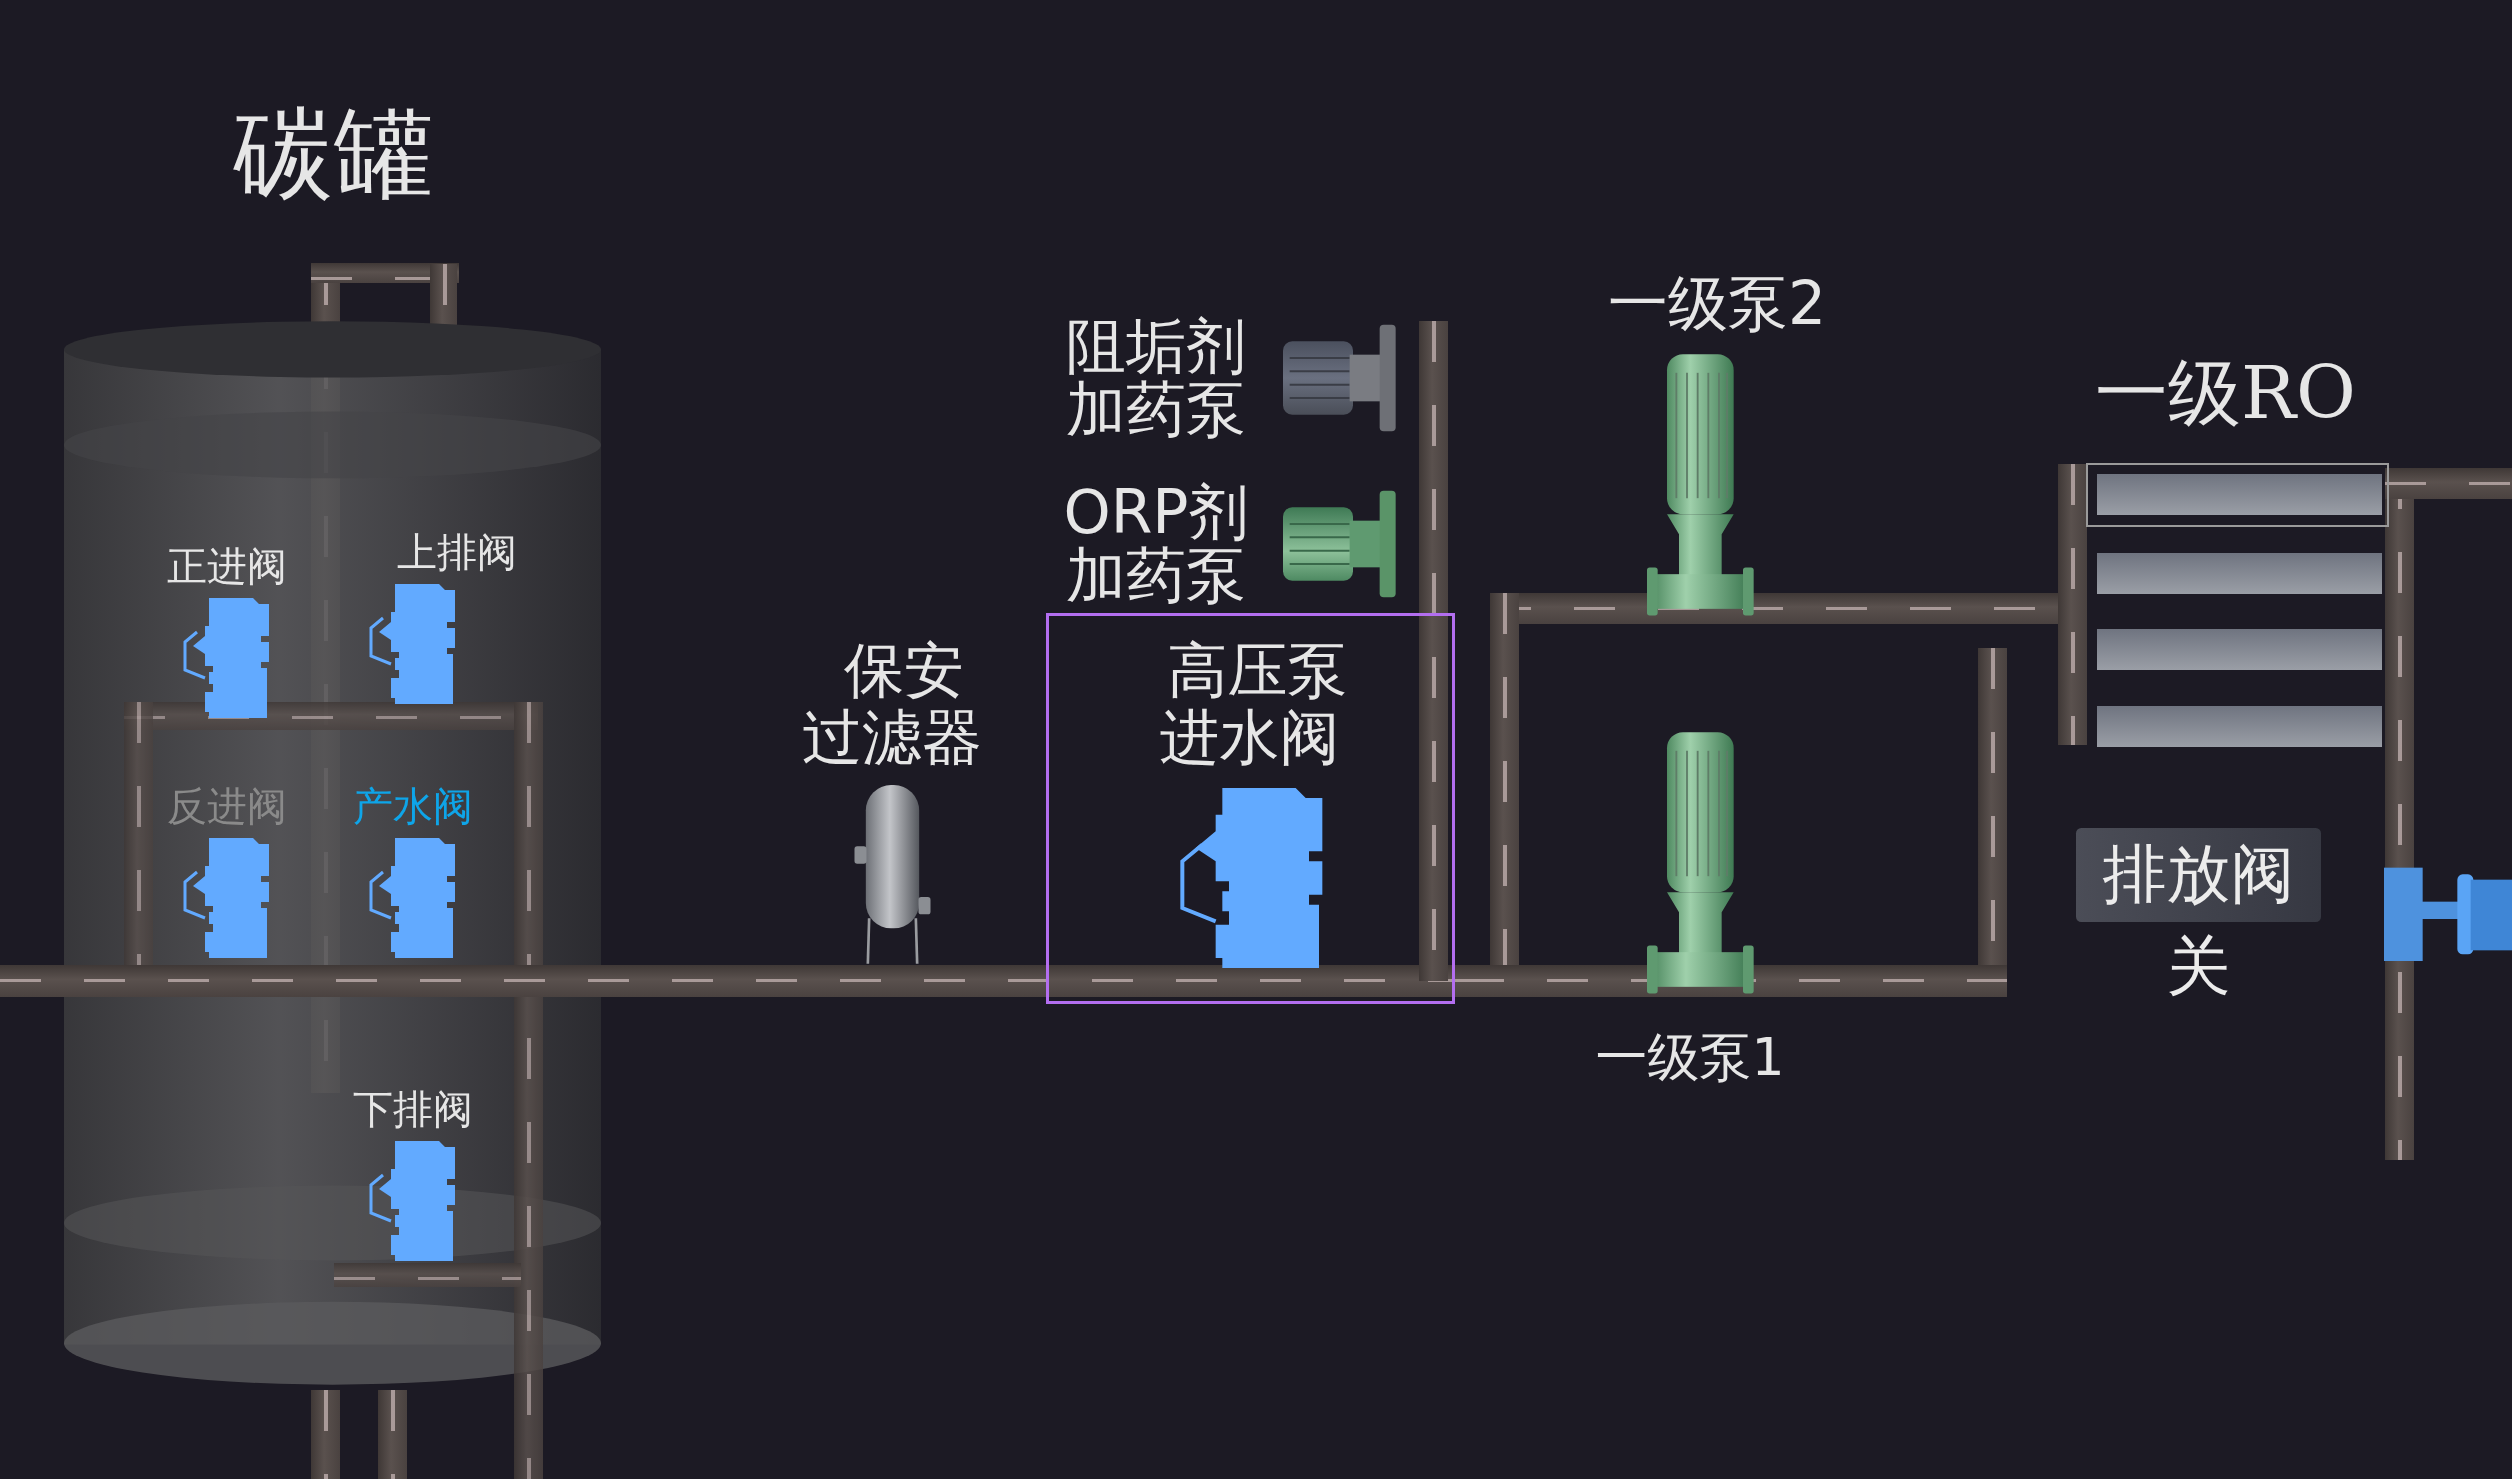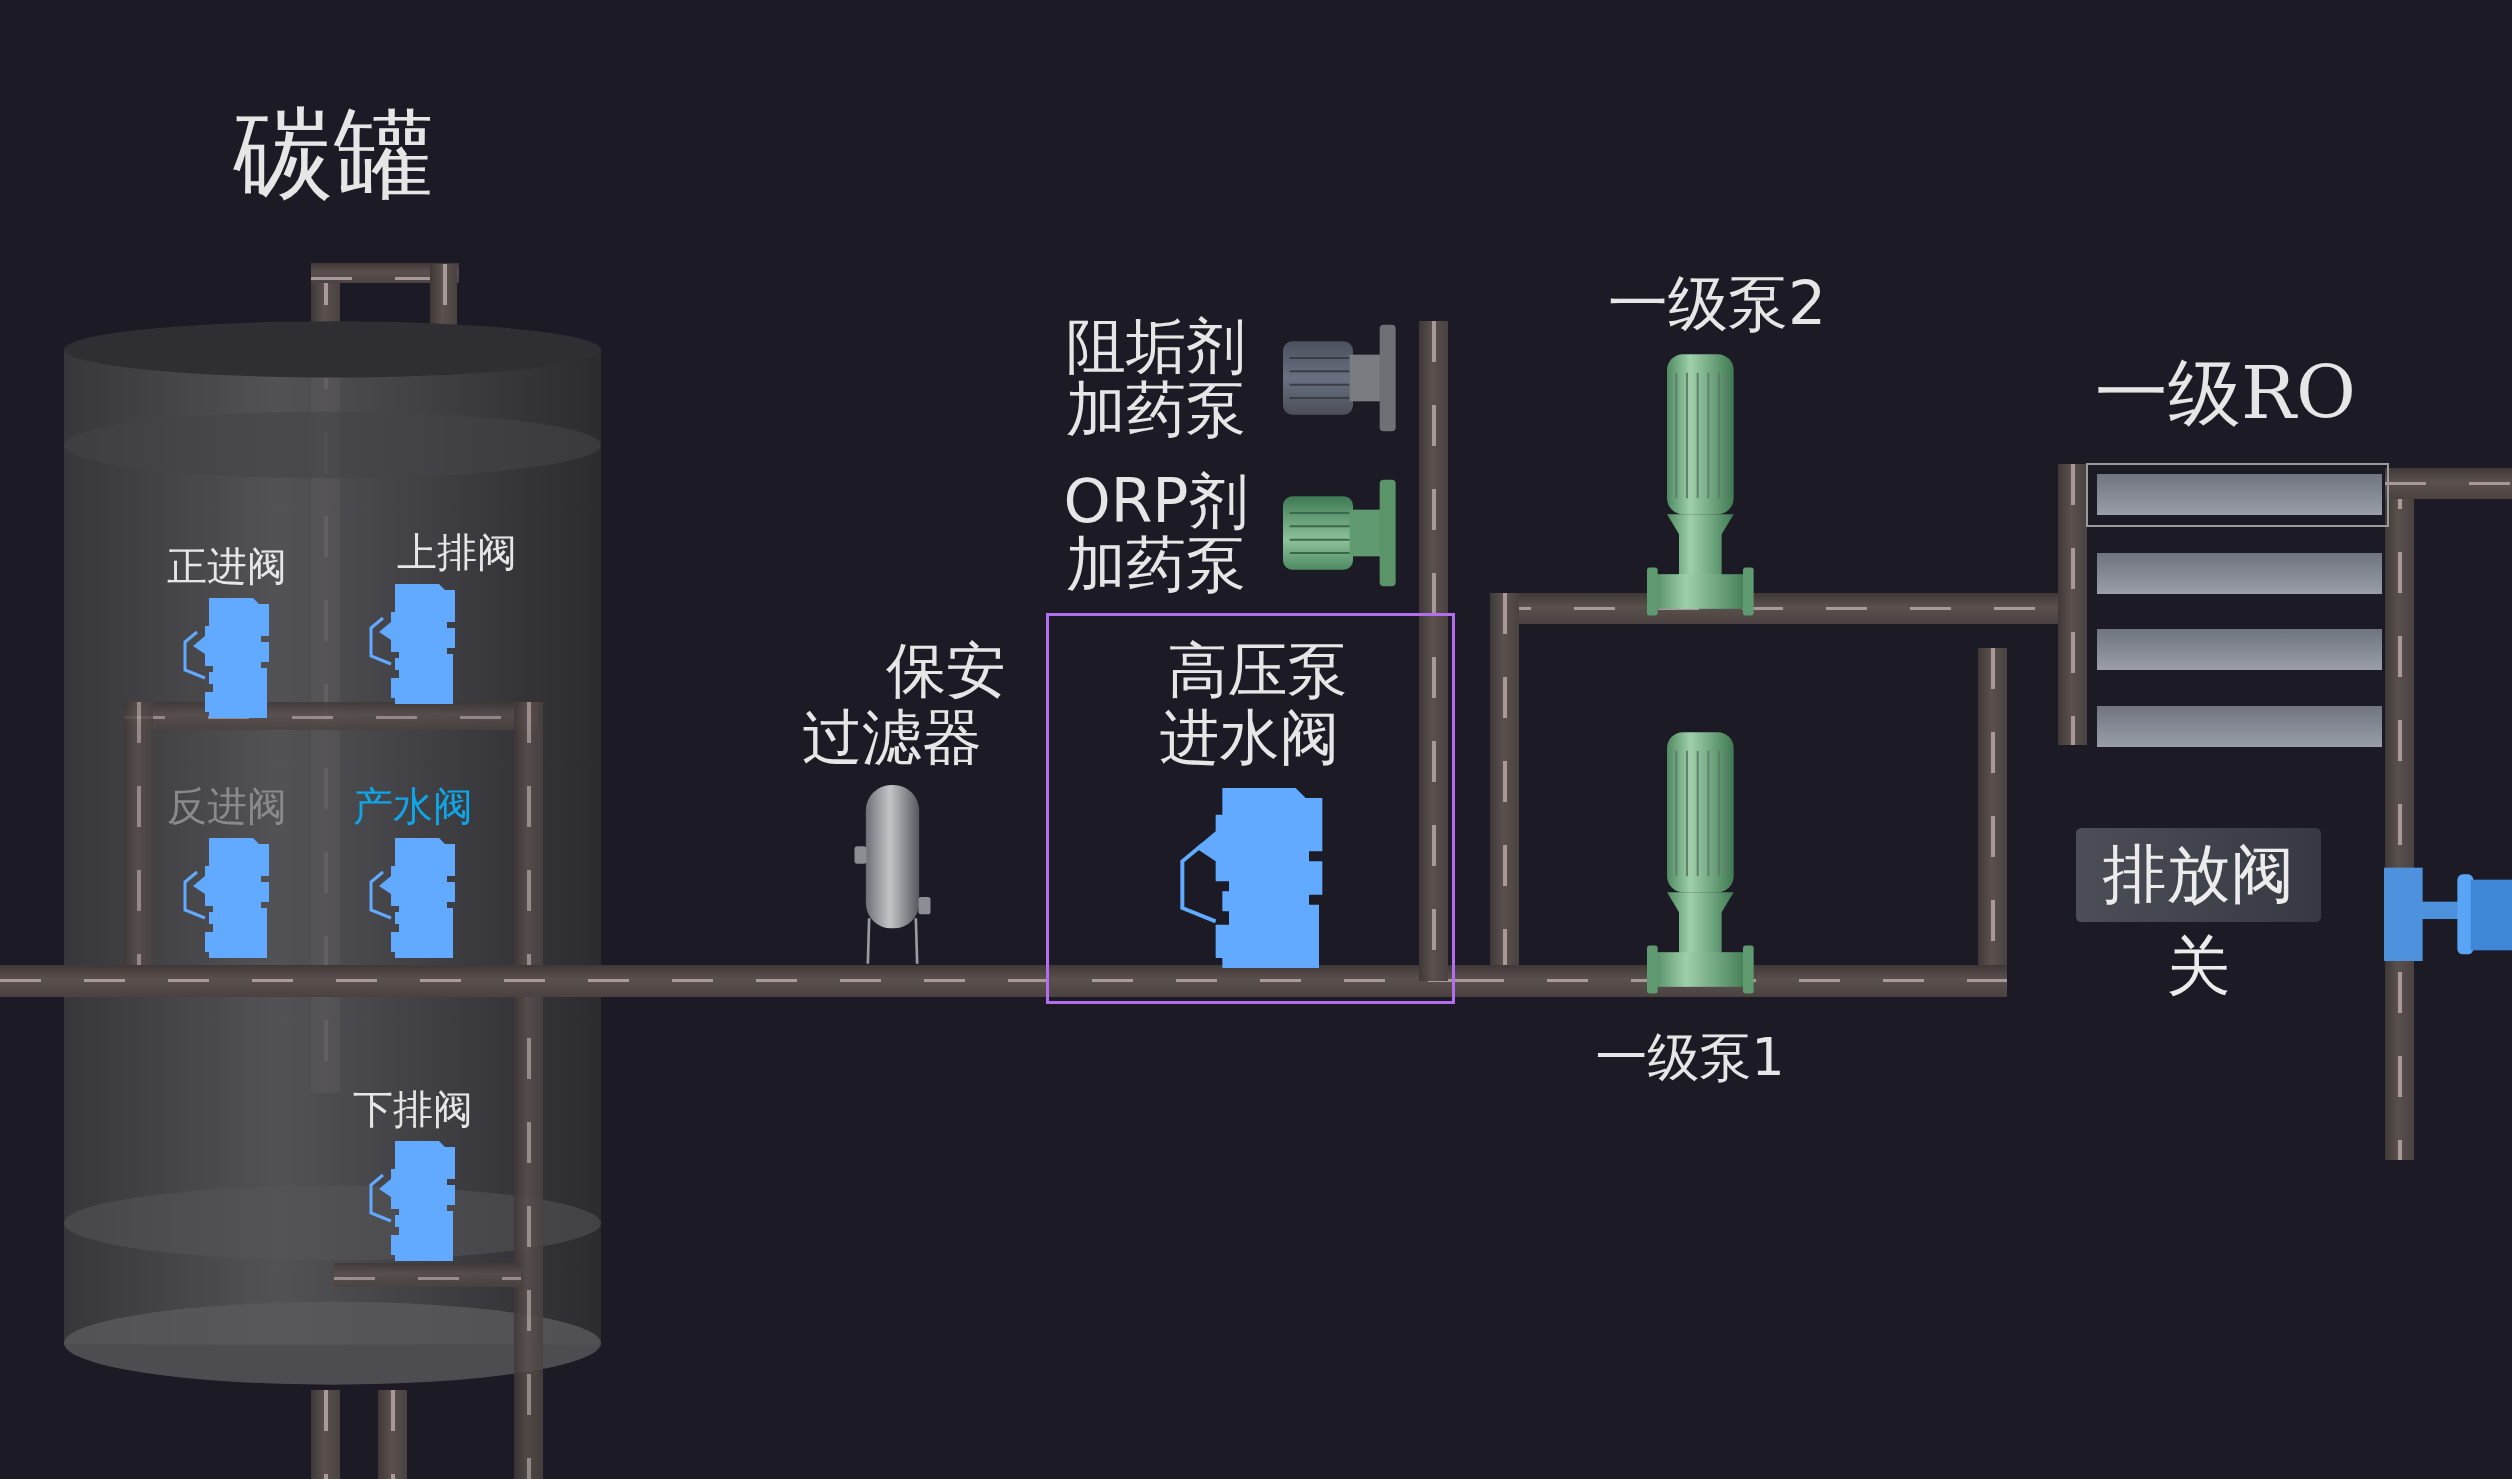--- a/index.html
+++ b/index.html
@@ -89,21 +89,21 @@
 
 <div class="abs" style="left:346px;top:1088px;width:134px;height:174px;">
   <div class="label" style="left:0;top:0;width:134px;font-size:40px;">下排阀</div>
   <svg class="abs" style="left:5.3px;top:53px;" width="120" height="120" viewBox="0 0 60 60">
     <path d="M22 0h22l3 3h5v16h-4v3h4v10h-4v3h3v25H22v-3h-2v-10h4v-4h-2v-6h2v-3h-4v-6l-6-4 6-5v-5h2z" fill="#62aaff"></path>
     <path d="M16 17l-6 5v14l10 4" fill="none" stroke="#62aaff" stroke-width="1.5"></path>
   </svg>
 </div>
 
 <div class="abs" style="left:782px;top:638px;width:220px;height:327px;">
-  <div class="label" style="left:4px;top:0;width:220px;font-size:60px;text-align:right;">保安</div>
+  <div class="label" style="left:12px;top:0;width:220px;font-size:60px;">保安</div>
   <div class="label" style="left:0;top:67px;width:220px;font-size:60px;">过滤器</div>
   <svg class="abs" style="left:67px;top:147px;" width="87" height="180" viewBox="0 0 130 270">
     <defs>
         <linearGradient id="fg" x1="0" x2="1">
           <stop offset="0" stop-color="#6d7076"></stop>
           <stop offset=".45" stop-color="#c3c5c9"></stop>
           <stop offset="1" stop-color="#55585e"></stop>
         </linearGradient>
       </defs>
     <rect x="25" y="0" width="80" height="215" rx="38" fill="url(#fg)"></rect>
@@ -131,21 +131,21 @@
     <g stroke="#3a3d46" stroke-width="3">
         <line x1="10" y1="55" x2="100" y2="55"></line>
         <line x1="10" y1="75" x2="100" y2="75"></line>
         <line x1="10" y1="95" x2="100" y2="95"></line>
         <line x1="10" y1="115" x2="100" y2="115"></line>
       </g>
     <rect x="100" y="50" width="50" height="70" fill="#7a7c82"></rect>
     <rect x="145" y="5" width="24" height="160" rx="6" fill="#6e7076"></rect>
   </svg>
 </div>
-<div class="abs" style="left:1056px;top:469px;width:367px;height:127px;">
+<div class="abs" style="left:1056px;top:480px;width:367px;height:127px;">
   <div class="label" style="left:0;top:0;width:200px;font-size:60px;">ORP剂</div>
   <div class="label" style="left:0;top:63px;width:200px;font-size:60px;">加药泵</div>
   <svg class="abs" style="left:227px;top:6.7px;" width="140" height="114" viewBox="0 0 210 170">
     <defs>
         <linearGradient id="gg" x1="0" y1="0" x2="0" y2="1">
           <stop offset="0" stop-color="#3f7a55"></stop>
           <stop offset=".6" stop-color="#8dc19a"></stop>
           <stop offset="1" stop-color="#4e8a62"></stop>
         </linearGradient>
       </defs>

